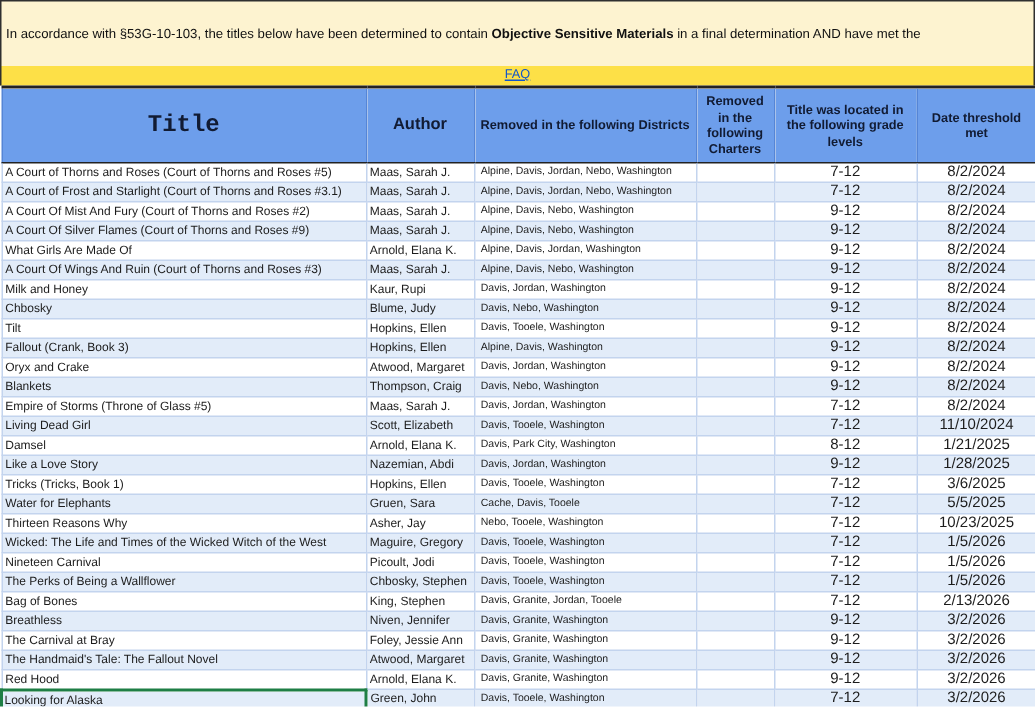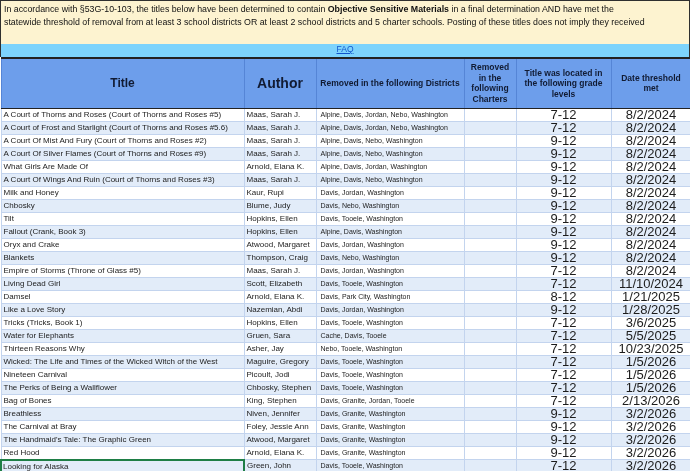--- a/index.html
+++ b/index.html
@@ -7,29 +7,29 @@
     width:690px; height:471px; overflow:hidden;
     font-family:"Liberation Sans", sans-serif;
     background:#ffffff; color:#1a1a1a;
     -webkit-font-smoothing:antialiased;
   }
   
   .banner {
     box-sizing:border-box; width:690px; height:44px;
     background:#fdf3d0;
     border:1px solid #2f2f2f; border-bottom:none;
-    padding:2px 3px 0 3px;
+    padding:15px 3px 0 3px;
     font-size:8.8px; line-height:13px; color:#111;
     overflow:hidden;
   }
   .banner .bline { white-space:nowrap; overflow:hidden; }
   .banner b { font-weight:bold; }
   .faq-row {
     box-sizing:border-box; width:690px; height:13px;
-    background:#7dd3fc; text-align:center;
+    background:#fde047; text-align:center;
     border-left:1px solid #2f2f2f; border-right:1px solid #2f2f2f;
     font-size:8.5px; line-height:11px;
     overflow:hidden;
   }
   .faq-row a { color:#1155cc; text-decoration:underline; cursor:pointer; }
   
   table {
     border-collapse:collapse; table-layout:fixed;
     width:690px;
   }
@@ -42,46 +42,45 @@
   thead th {
     background:#6d9eeb; color:#111b33;
     border:1px solid #5585d6;
     border-top:2px solid #222;
     border-bottom:1.5px solid #222;
     height:50px; box-sizing:border-box;
     text-align:center; vertical-align:middle;
     font-weight:bold; font-size:8.5px; line-height:10.5px;
     padding:0 2px; overflow:hidden;
   }
-  thead th.h-title  { font-size:12px; }
-  thead th.h-author { font-size:14px; }
+  thead th.h-title  { font-size:16px;font-family:Liberation Mono, monospace; }
+  thead th.h-author { font-size:11px; }
   tbody td {
     height:13px; box-sizing:border-box;
     border:1px solid #c3d4ee;
     padding:0 2px; overflow:hidden; white-space:nowrap;
     vertical-align:middle;
     font-size:8px; line-height:12px; color:#1c1c1c;
     background:#ffffff;
   }
   tbody tr.stripe td { background:#e2ecf9; }
   td.cell-districts { font-size:7px; padding-left:4px; }
   td.cell-charters  { font-size:7px; }
-  td.cell-grades, td.cell-date { font-size:13px; text-align:center; }
+  td.cell-grades, td.cell-date { font-size:10px; text-align:center; }
   tbody tr:last-child td { border-bottom:2px solid #222; }
   td.selected {
     border:2px solid #1e7e45 !important;
     padding:0 1px;
   }
 </style>
 </head>
 <body>
 
 <div class="banner">
   <div class="bline"><span>In accordance with §53G-10-103, the titles below have been determined to contain </span><b>Objective Sensitive Materials</b><span>  in a final determination AND have met the</span></div>
-  <div class="bline">statewide threshold of removal from at least 3 school districts OR at least 2 school districts and 5 charter schools. Posting of these titles does not imply they received</div>
 </div>
 
 <div class="faq-row">
   <a href="#">FAQ</a>
 </div>
 
 <table>
   <colgroup>
     <col class="c-title">
       <col class="c-author">
@@ -104,21 +103,21 @@
   <tr>
     <td class="cell-title">A Court of Thorns and Roses (Court of Thorns and Roses #5)</td>
     <td class="cell-author">Maas, Sarah J.</td>
     <td class="cell-districts">Alpine, Davis, Jordan, Nebo, Washington</td>
     <td class="cell-charters"></td>
     <td class="cell-grades">7-12</td>
     <td class="cell-date">8/2/2024</td>
   </tr>
 
   <tr class="stripe">
-    <td class="cell-title">A Court of Frost and Starlight (Court of Thorns and Roses #5.6)</td>
+    <td class="cell-title">A Court of Frost and Starlight (Court of Thorns and Roses #3.1)</td>
     <td class="cell-author">Maas, Sarah J.</td>
     <td class="cell-districts">Alpine, Davis, Jordan, Nebo, Washington</td>
     <td class="cell-charters"></td>
     <td class="cell-grades">7-12</td>
     <td class="cell-date">8/2/2024</td>
   </tr>
 
   <tr>
     <td class="cell-title">A Court Of Mist And Fury (Court of Thorns and Roses #2)</td>
     <td class="cell-author">Maas, Sarah J.</td>
@@ -320,21 +319,21 @@
   <tr>
     <td class="cell-title">The Carnival at Bray</td>
     <td class="cell-author">Foley, Jessie Ann</td>
     <td class="cell-districts">Davis, Granite, Washington</td>
     <td class="cell-charters"></td>
     <td class="cell-grades">9-12</td>
     <td class="cell-date">3/2/2026</td>
   </tr>
 
   <tr class="stripe">
-    <td class="cell-title">The Handmaid's Tale: The Graphic Green</td>
+    <td class="cell-title">The Handmaid's Tale: The Fallout Novel</td>
     <td class="cell-author">Atwood, Margaret</td>
     <td class="cell-districts">Davis, Granite, Washington</td>
     <td class="cell-charters"></td>
     <td class="cell-grades">9-12</td>
     <td class="cell-date">3/2/2026</td>
   </tr>
 
   <tr>
     <td class="cell-title">Red Hood</td>
     <td class="cell-author">Arnold, Elana K.</td>

